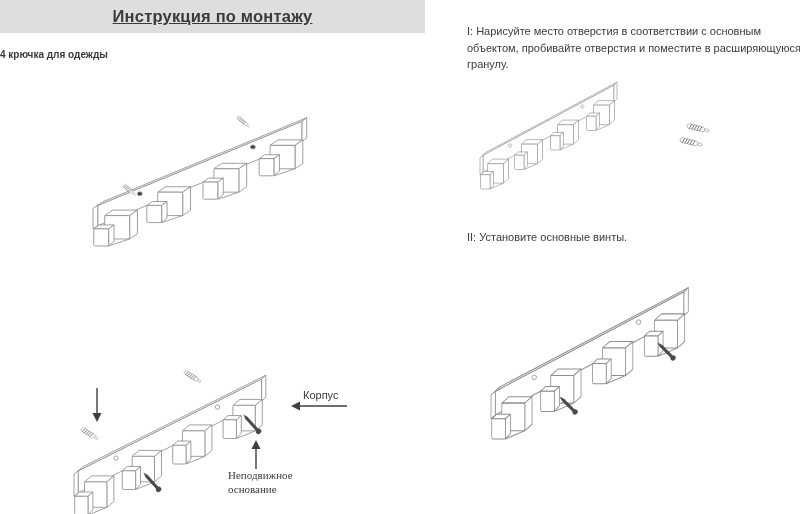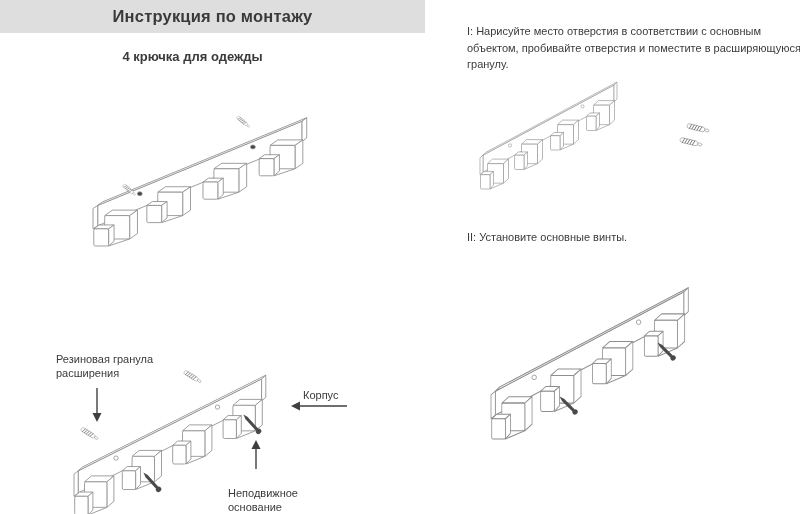--- a/index.html
+++ b/index.html
@@ -6,29 +6,29 @@
     --header-bg:#dedede;
     --text:#3a3a3a;
     --line-art:#8f8f8f;
     --hardware-dark:#4a4a4a;
   }
   html,body{margin:0;padding:0;background:#fff;}
   #page{position:relative;width:800px;height:514px;background:#fff;overflow:hidden;
         font-family:"Liberation Sans",sans-serif;color:var(--text);}
   .abs{position:absolute;}
   #header-bar{left:0;top:0;width:425px;height:33px;background:var(--header-bg);}
-  #page-title{width:100%;text-align:center;line-height:33px;font-size:16.5px;font-weight:600;letter-spacing:.2px;}
-  #subtitle{left:0;top:49px;width:385px;text-align:center;font-size:13px;font-weight:600;}
+  #page-title{width:100%;text-align:center;line-height:33px;font-size:16.5px;font-weight:600;letter-spacing:.2px;text-decoration:underline;}
+  #subtitle{left:0;top:49px;width:385px;text-align:left;font-size:10px;font-weight:600;}
   .step-text{width:345px;font-size:11px;line-height:16.5px;font-weight:400;}
   #step1-text{left:467px;top:23px;}
   #step2-text{left:467px;top:229px;}
   .part-label{font-size:11px;line-height:14px;font-weight:500;}
   #label-granule{left:56px;top:352px;width:100px;}
   #label-body{left:303px;top:388px;text-align:center;}
-  #label-base{left:228px;top:486px;width:82px;}
+  #label-base{left:228px;top:468px;width:82px;font-family:Liberation Serif, serif;}
   
   .face{fill:#fff;stroke:var(--line-art);stroke-width:1.1;stroke-linejoin:round;}
   .hole{stroke:var(--line-art);stroke-width:1;}          
   .rib line{stroke:var(--hardware-dark);stroke-width:1.3;stroke-linecap:round;}
   .dk{fill:var(--hardware-dark);stroke:none;}
   .arrow-line{stroke:#3f3f3f;stroke-width:1.4;fill:none;}
   .arrow-head{fill:#3f3f3f;stroke:none;}
 </style>
 </head>
 <body>
@@ -115,17 +115,16 @@
     <g>
       <line class="arrow-line" x1="297" y1="56" x2="249" y2="56"></line>
       <polygon class="arrow-head" points="250,51.5 250,60.5 241,56"></polygon>
     </g>
     <g>
       <line class="arrow-line" x1="206" y1="119" x2="206" y2="98"></line>
       <polygon class="arrow-head" points="201.5,99 210.5,99 206,90"></polygon>
     </g>
   </svg>
 
-  <div class="abs part-label" id="label-granule">Резиновая гранула расширения</div>
   <div class="abs part-label" id="label-body">Корпус</div>
   <div class="abs part-label" id="label-base">Неподвижное основание</div>
 
 </div>
 
 </body></html>

